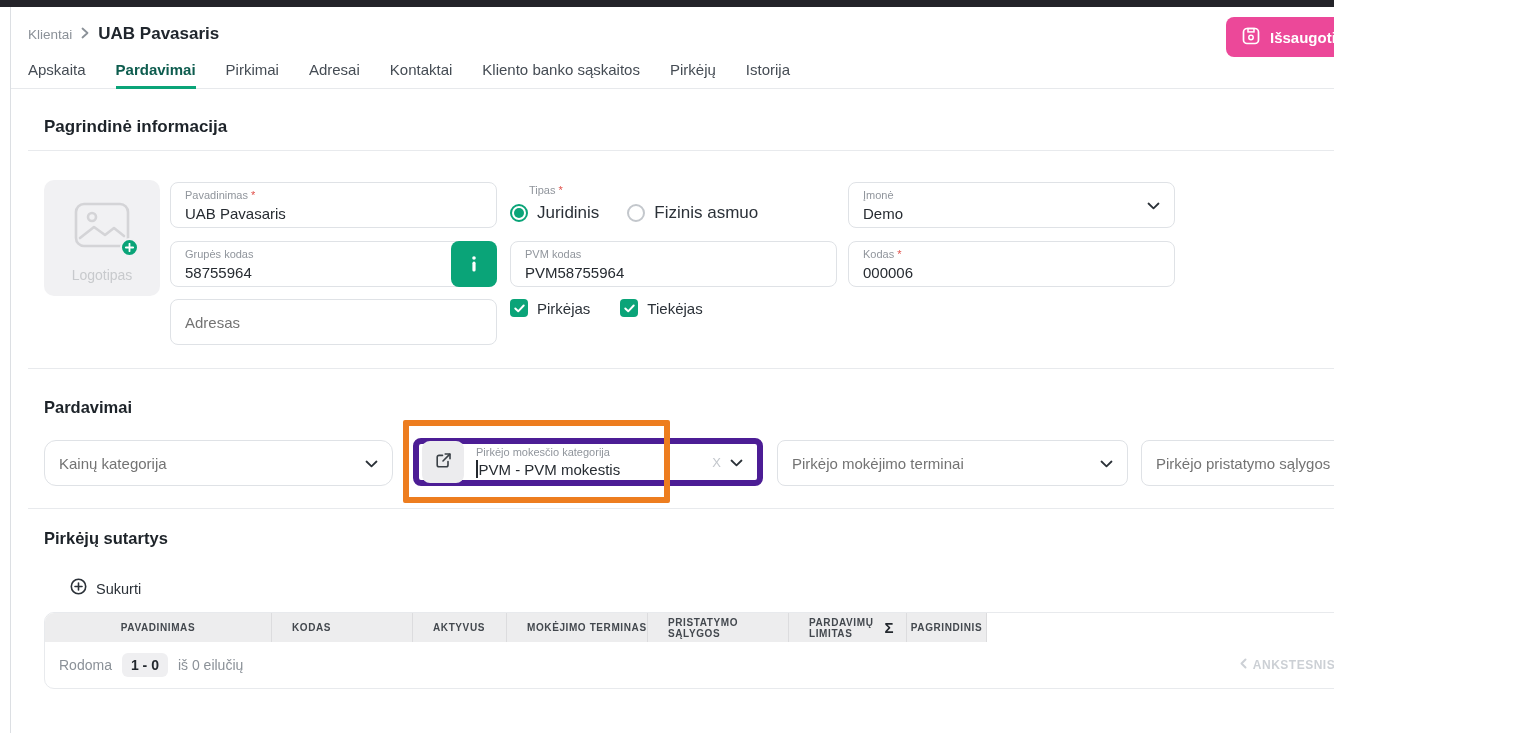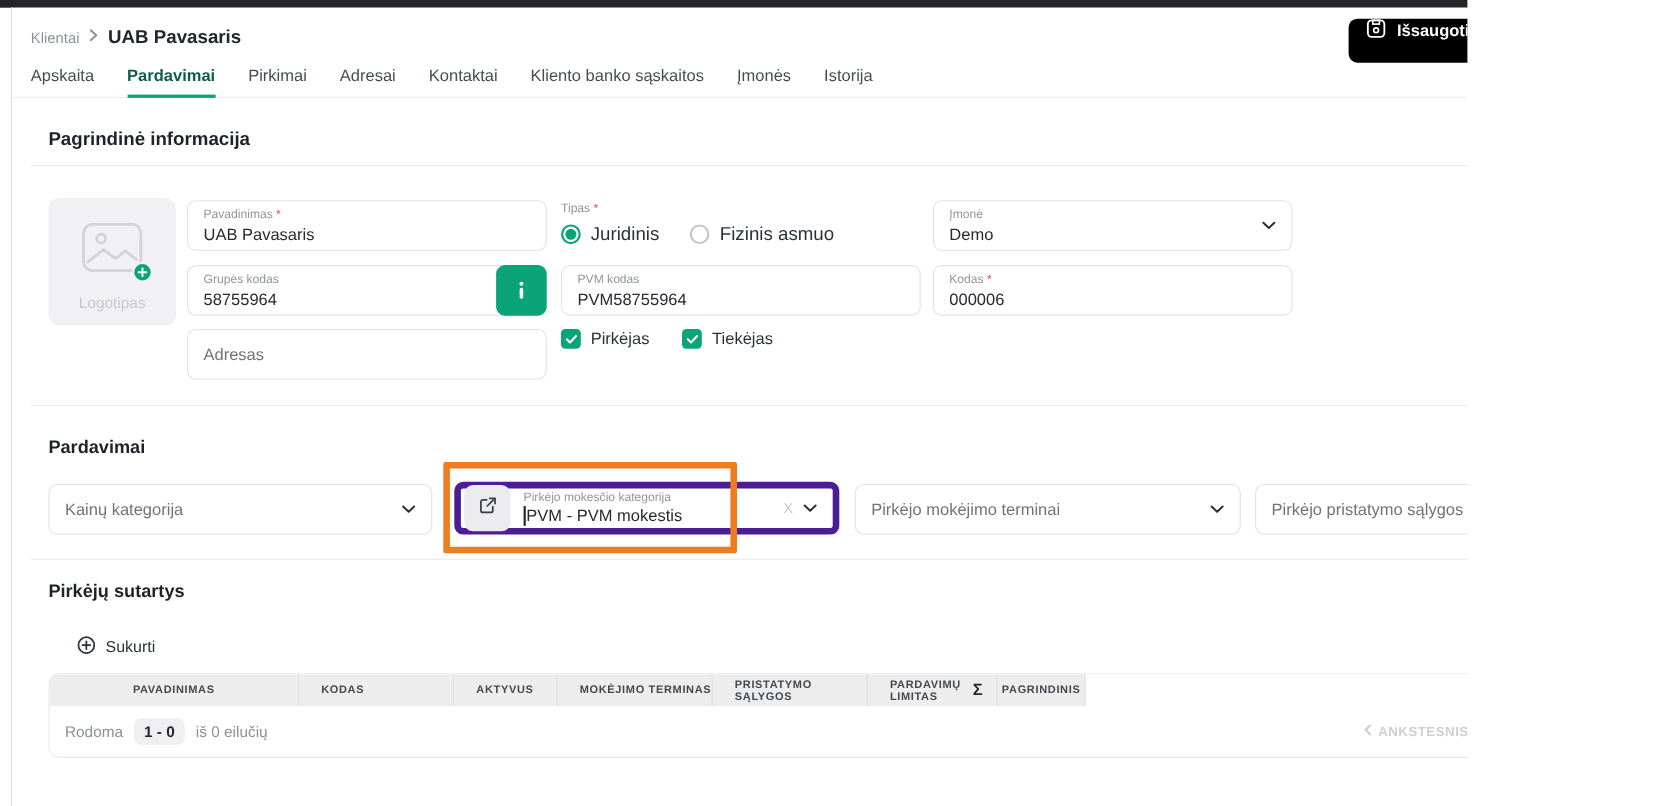--- a/index.html
+++ b/index.html
@@ -10,21 +10,21 @@
   .top-strip { position:absolute; left:0; top:0; width:1523px; height:7px; background:#232329; }
   .panel { position:absolute; left:10px; top:7px; width:1499px; height:726px;
            background:#fff; border-left:1px solid #dcdfe3; border-right:1px solid #dcdfe3; }
 
   
   .breadcrumb { position:absolute; left:28px; top:24px; display:flex; align-items:center; gap:9px; }
   .crumb-parent { font-size:13.5px; color:#8b9198; }
   .crumb-current { font-size:17px; font-weight:700; color:#20262d; }
 
   .actions { position:absolute; left:1226px; top:17px; display:flex; gap:12px; align-items:center; }
-  .btn-save { display:flex; align-items:flex-start; height:40px; background:#000000; border-radius:8px; overflow:hidden; cursor:pointer; }
+  .btn-save { display:flex; align-items:center; height:40px; background:#ec4899; border-radius:8px; overflow:hidden; cursor:pointer; }
   .btn-save-main { display:flex; align-items:center; gap:10px; padding:0 16px; color:#fff; font-size:15px; font-weight:600; }
   .btn-save-div { width:1px; background:rgba(255,255,255,.35); margin:6px 0; }
   .btn-save-caret { width:36px; display:flex; align-items:center; justify-content:center; }
   .btn-white { display:flex; align-items:center; justify-content:center; gap:9px; height:40px; padding:0 12px;
                background:#fff; border:1px solid #e3e5e9; border-radius:8px; cursor:pointer; }
 
   
   .tabs-row { position:absolute; left:11px; top:58px; width:1497px; height:31px;
               border-bottom:1px solid #e7e9ec; display:flex; gap:30px; padding-left:17px; }
   .tab { font-size:15px; color:#454c54; line-height:24px; padding-bottom:7px; position:relative; cursor:pointer; white-space:nowrap; }
@@ -57,21 +57,21 @@
 
   .logo-box { position:absolute; left:44px; top:180px; width:116px; height:116px; background:#f1f1f3; border-radius:10px; cursor:pointer; }
   .logo-art { position:absolute; left:30px; top:22px; }
   .logo-plus { position:absolute; left:76px; top:58px; width:19px; height:19px; border-radius:50%; background:#0aa478;
                border:2px solid #f1f1f3; display:flex; align-items:center; justify-content:center; }
   .logo-label { position:absolute; left:0; right:0; bottom:13px; text-align:center; font-size:14px; color:#c8cacd; }
 
   .info-btn { position:absolute; left:451px; top:241px; width:46px; height:46px; background:#0aa478;
               border-radius:8px; display:flex; align-items:center; justify-content:center; cursor:pointer; z-index:2; }
 
-  .grp-label { position:absolute; font-size:11px; color:#90959c; display:flex; }
+  .grp-label { position:absolute; font-size:11px; color:#90959c; display:flex;margin-left:19px; }
   .radio-row { position:absolute; display:flex; gap:28px; align-items:center; }
   .radio-item { display:flex; align-items:center; gap:9px; cursor:pointer; }
   .radio { width:18px; height:18px; border-radius:50%; border:2px solid #c3c7cc; background:#fff; position:relative; }
   .radio.sel { border-color:#0aa478; }
   .radio.sel::after { content:""; position:absolute; left:2px; top:2px; width:10px; height:10px; border-radius:50%; background:#0aa478; }
   .radio-label { font-size:17px; color:#2b3138; }
 
   .check-row { position:absolute; display:flex; gap:30px; align-items:center; }
   .check-item { display:flex; align-items:center; gap:9px; cursor:pointer; }
   .checkbox { width:18px; height:18px; border-radius:4px; background:#0aa478; display:flex; align-items:center; justify-content:center; }
@@ -186,21 +186,21 @@
     </div>
   </div>
 
   <div class="tabs-row">
     <div class="tab">Apskaita</div>
     <div class="tab active">Pardavimai</div>
     <div class="tab">Pirkimai</div>
     <div class="tab">Adresai</div>
     <div class="tab">Kontaktai</div>
     <div class="tab">Kliento banko sąskaitos</div>
-    <div class="tab">Įmonės</div>
+    <div class="tab">Pirkėjų</div>
     <div class="tab">Istorija</div>
   </div>
 
   <div class="sec-title" style="left:44px; top:117px; font-size:17px;">Pagrindinė informacija</div>
 
   <div class="toggle-box">
     <div class="toggle-wrap">
       <div class="toggle">
         <svg width="10" height="9" viewBox="0 0 10 9">
             <polyline points="1,4.5 3.7,7.2 9,1.5" fill="none" stroke="#fff" stroke-width="2" stroke-linecap="round" stroke-linejoin="round"></polyline>
@@ -316,21 +316,21 @@
           </svg>
       </span>
       <span class="check-label">Tiekėjas</span>
     </div>
   </div>
 
   <div class="hline" style="left:28px; top:368px; width:1480px;"></div>
 
   <div class="sec-title" style="left:44px; top:398px; font-size:16.5px;">Pardavimai</div>
 
-  <div class="fld placeholder-only" style="left:44px; top:440px; width:349px; height:46px;">
+  <div class="fld placeholder-only" style="left:44px; top:440px; width:349px; height:46px;border-radius:12px;">
     <span class="ph">Kainų kategorija</span>
     <span class="chev">
       <svg width="13" height="8" viewBox="0 0 13 8">
           <polyline points="1.5,1.5 6.5,6.3 11.5,1.5" fill="none" stroke="#2b3138" stroke-width="1.8" stroke-linecap="round" stroke-linejoin="round"></polyline>
         </svg>
     </span>
   </div>
 
   <div class="combo">
     <div class="combo-btn">

